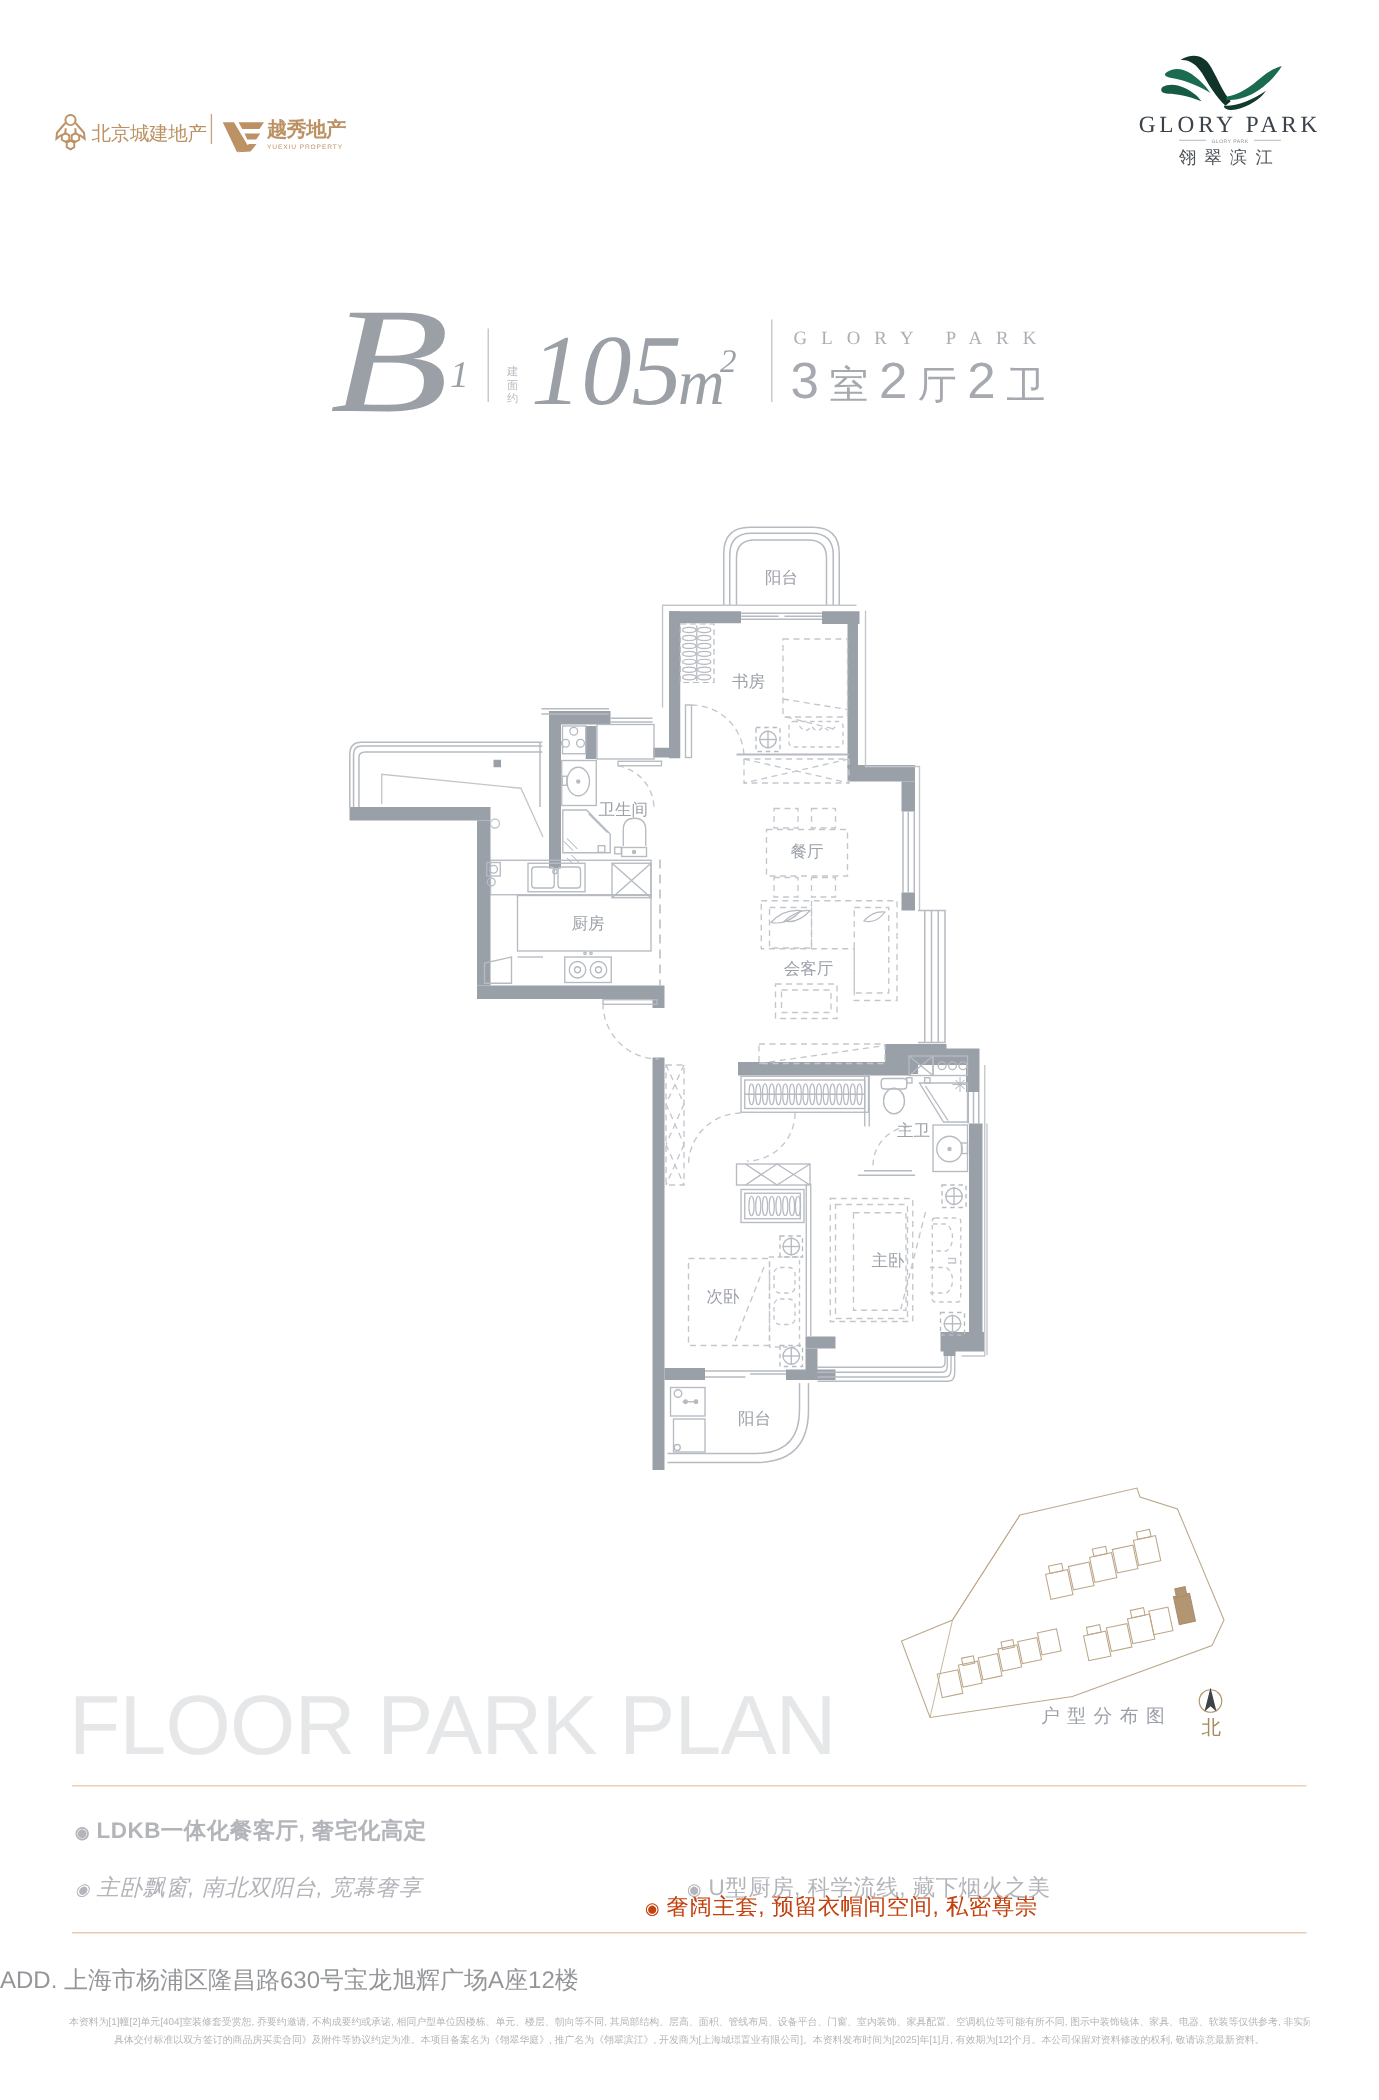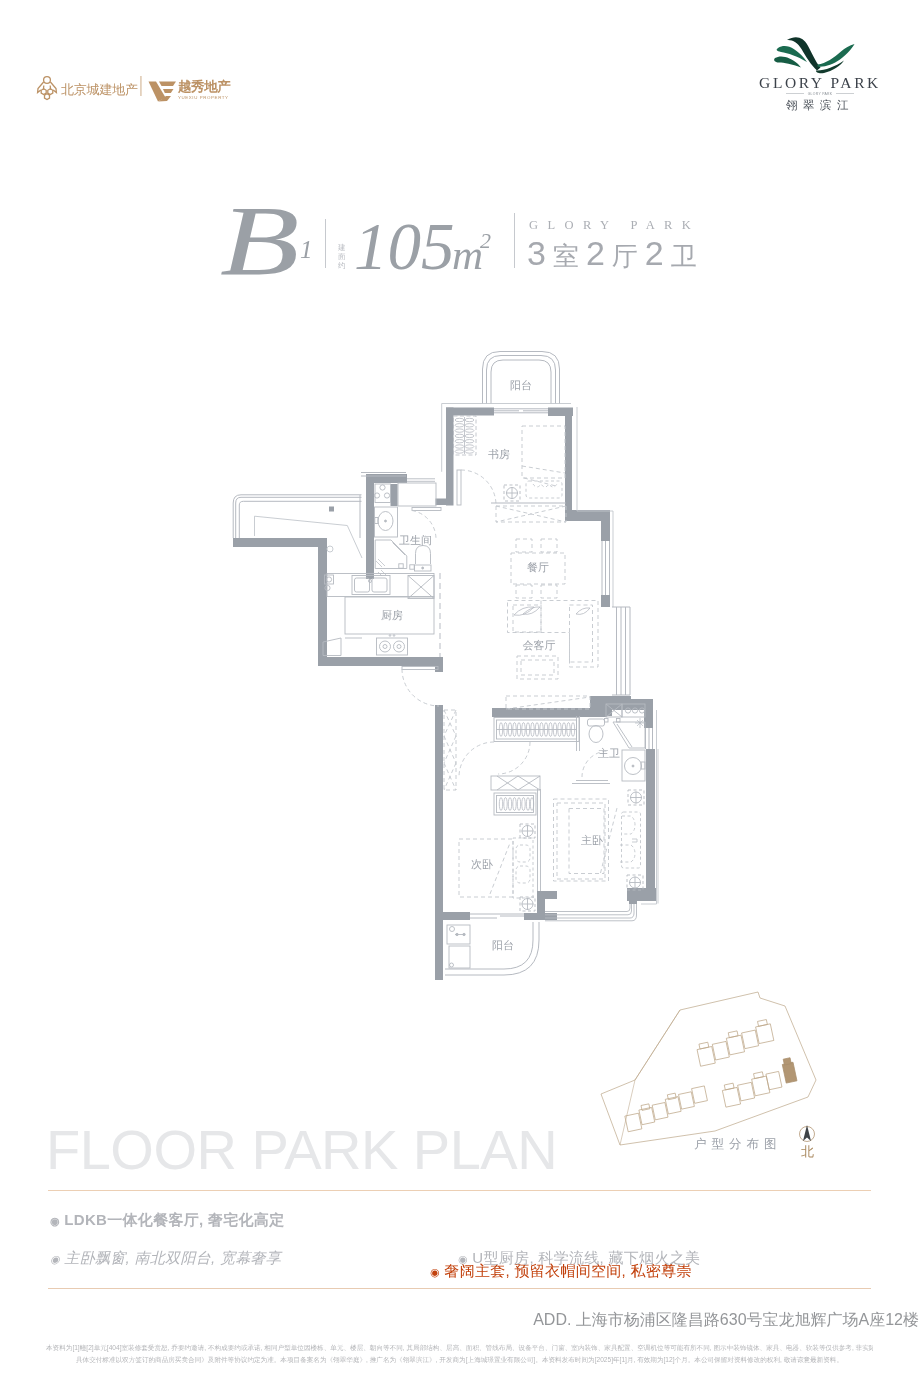--- a/index.html
+++ b/index.html
@@ -643,17 +643,17 @@
 <div class="abs" style="left:50px;top:1211px;font-size:15px;color:#b3b5ba;letter-spacing:0.3px;font-weight:bold;"><span style="font-size:11px;">◉</span> LDKB一体化餐客厅, 奢宅化高定</div>
 
 <div class="abs" style="left:430px;top:1262px;font-size:15px;color:#c2410c;letter-spacing:0.3px;"><span style="font-size:11px;">◉</span> 奢阔主套, 预留衣帽间空间, 私密尊崇</div>
 
 <div class="abs" style="left:50px;top:1249px;font-size:15px;color:#b3b5ba;letter-spacing:0.3px;font-style:italic;"><span style="font-size:11px;">◉</span> 主卧飘窗, 南北双阳台, 宽幕奢享</div>
 
 <div class="abs" style="left:430px;top:1249px;font-size:15px;color:#b3b5ba;letter-spacing:0.3px;margin-left:28px;"><span style="font-size:11px;">◉</span> U型厨房, 科学流线, 藏下烟火之美</div>
 
 <div class="abs" style="left:48px;top:1288px;width:823px;height:1px;background:#e8cbb2;"></div>
 
-<div class="abs" style="left:0;top:1310px;width:919px;text-align:right;font-size:16px;color:#949699;">ADD. 上海市杨浦区隆昌路630号宝龙旭辉广场A座12楼</div>
+<div class="abs" style="left:0;top:1310px;width:919px;text-align:left;font-size:16px;color:#949699;">ADD. 上海市杨浦区隆昌路630号宝龙旭辉广场A座12楼</div>
 
 <div class="abs" style="left:46px;top:1344px;width:827px;text-align:center;font-size:6.6px;color:#b5b6b9;white-space:nowrap;overflow:hidden;">本资料为[1]幢[2]单元[404]室装修套受赏恕, 乔要约邀请, 不构成要约或承诺, 相同户型单位因楼栋、单元、楼层、朝向等不同, 其局部结构、层高、面积、管线布局、设备平台、门窗、室内装饰、家具配置、空调机位等可能有所不同, 图示中装饰镜体、家具、电器、软装等仅供参考, 非实际交付内容,</div>
 
 <div class="abs" style="left:46px;top:1356px;width:827px;text-align:center;font-size:6.6px;color:#b5b6b9;white-space:nowrap;overflow:hidden;">具体交付标准以双方签订的商品房买卖合同》及附件等协议约定为准。本项目备案名为《翎翠华庭》, 推广名为《翎翠滨江》, 开发商为[上海城璟置业有限公司]。本资料发布时间为[2025]年[1]月, 有效期为[12]个月。本公司保留对资料修改的权利, 敬请谅意最新资料。</div>
 
 </body></html>

